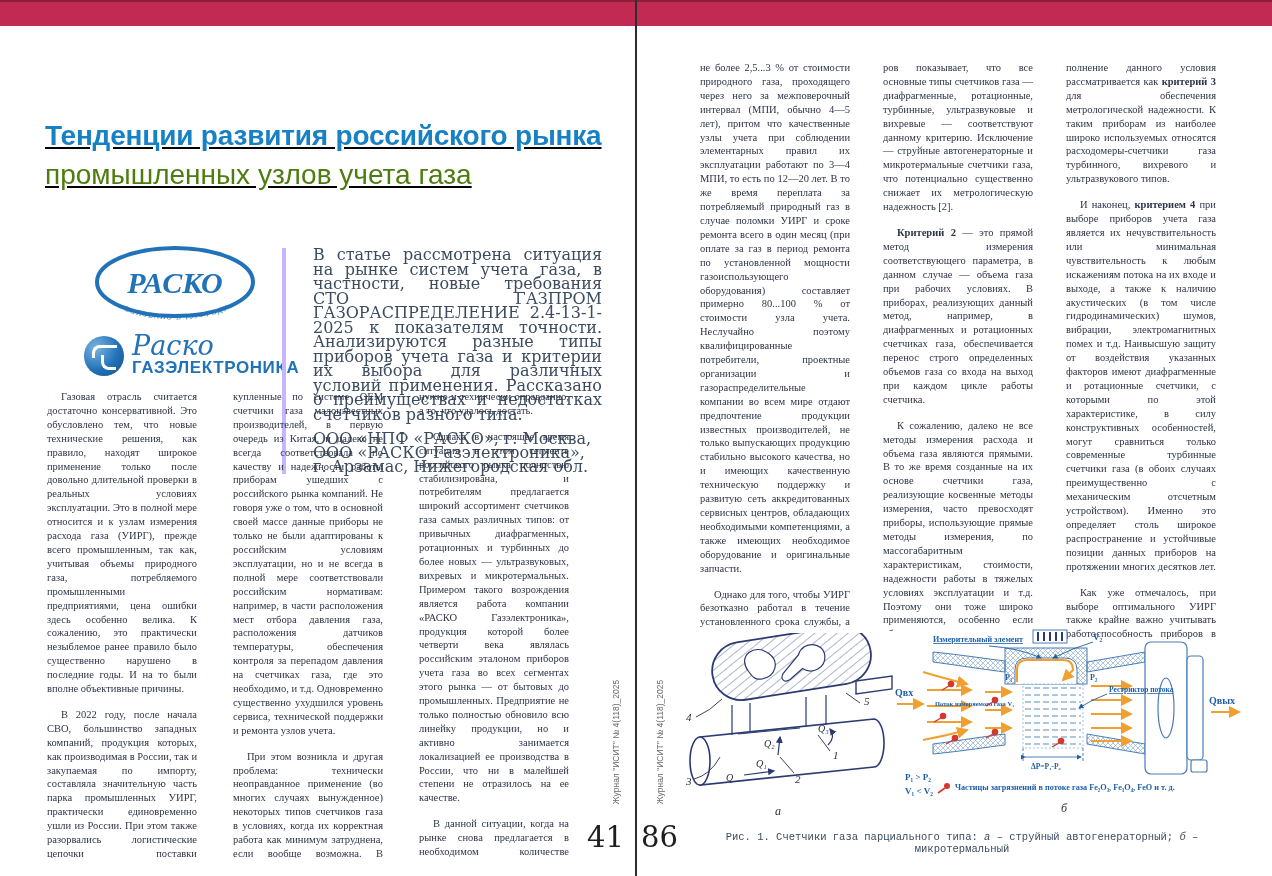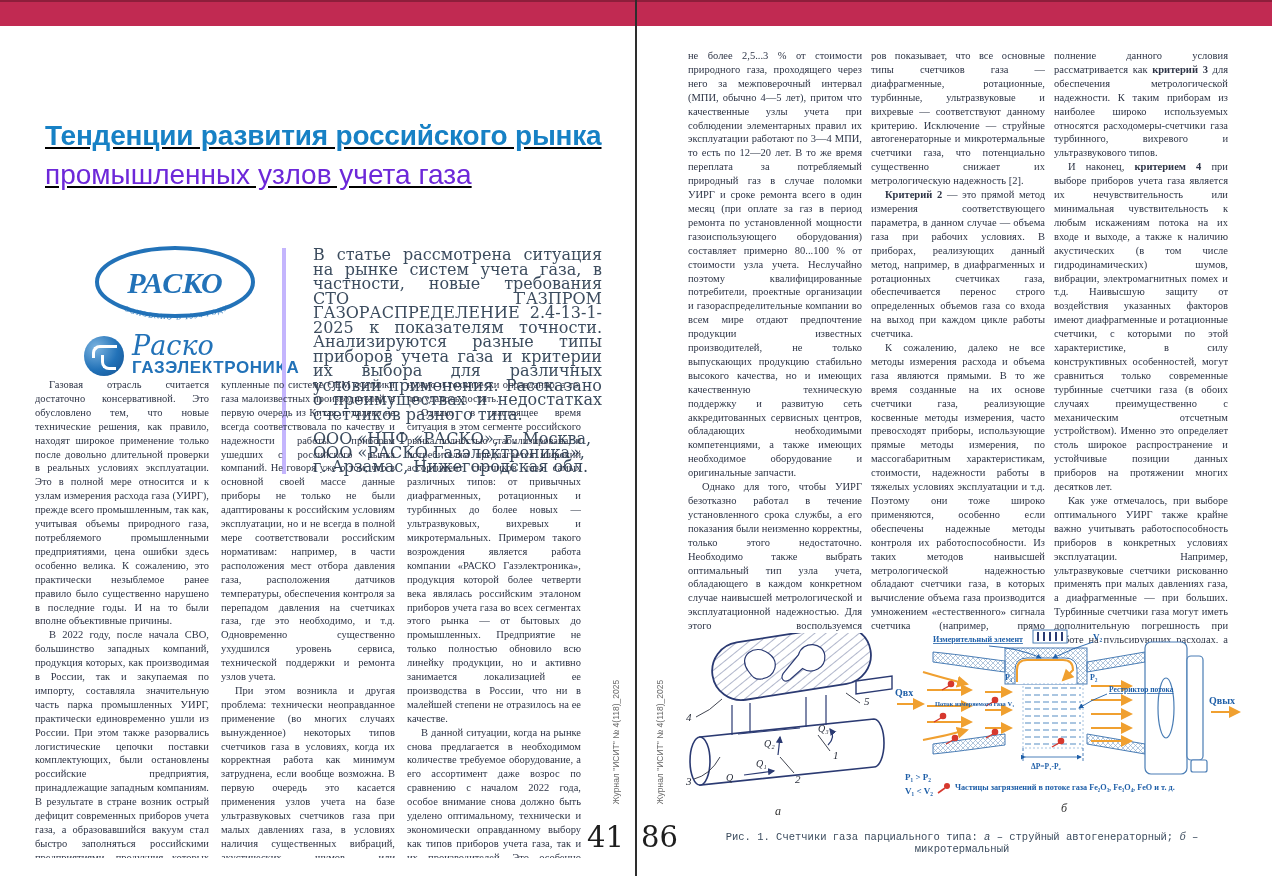--- a/index.html
+++ b/index.html
@@ -5,21 +5,21 @@
   html,body{margin:0;padding:0;background:#e8e8e8;}
   .spread{position:relative;width:1272px;height:876px;background:#ffffff;overflow:hidden;
           font-family:"Liberation Serif",serif;}
   .top-band{position:absolute;left:0;top:0;width:1272px;height:26px;background:#c12a52;
             border-top:2px solid #8d1e3b;box-sizing:border-box;}
   .fold{position:absolute;left:635px;top:0;width:2px;height:876px;background:#2e2e2e;}
 
   
   .title{position:absolute;left:45px;top:120px;font-family:"Liberation Sans",sans-serif;text-decoration:underline;}
   .title .t1{display:block;font-size:28px;font-weight:bold;color:#1781c5;letter-spacing:-0.2px;}
-  .title .t2{display:block;font-size:28px;font-weight:normal;color:#6d28d9;margin-top:7px;}
+  .title .t2{display:block;font-size:28px;font-weight:normal;color:#4d7c0f;margin-top:7px;}
 
   
   .logo-block{position:absolute;left:84px;top:244px;width:182px;height:130px;}
   .logo-oval{display:block;margin:0 auto;}
   .logo2{display:flex;align-items:center;gap:8px;margin-top:4px;}
   .emblem{width:40px;height:40px;border-radius:50%;
           background:radial-gradient(circle at 30% 30%, #7db4e0 0%, #2272b8 55%, #14508f 100%);
           position:relative;flex:0 0 auto;}
   .emblem::after{content:"";position:absolute;left:8px;top:9px;width:22px;height:10px;
           border:3px solid #fff;border-right:none;border-bottom:none;border-radius:8px 0 0 0;}
@@ -33,21 +33,21 @@
   
   .abstract{position:absolute;left:282px;top:248px;width:320px;box-sizing:border-box;
             border-left:4px solid #c4b5fd;padding-left:27px;
             font-family:"DejaVu Serif",serif;font-size:16px;line-height:14.5px;color:#3c4c5e;}
   .abstract p{margin:0;text-align:justify;}
   .affil{margin-top:10px;text-align:left;line-height:14px;}
 
   
   .col{position:absolute;width:174px;font-size:10.5px;line-height:13.9px;color:#2e3547;
        overflow:hidden;}
-  .para{margin:0;text-align:justify;hyphens:auto;}
+  .para{margin:12px;text-align:justify;hyphens:auto;}
   .para.ind{text-indent:14px;}
   #lp-c1{left:35px;top:378px;height:480px;}
   #lp-c2{left:221px;top:378px;height:480px;}
   #lp-c3{left:407px;top:378px;height:480px;}
   #rp-c1{left:688px;top:49px;height:582px;}
   #rp-c2{left:871px;top:49px;height:582px;}
   #rp-c3{left:1054px;top:49px;height:594px;}
 
   
   .vert-label{position:absolute;width:140px;height:12px;transform:rotate(-90deg);

